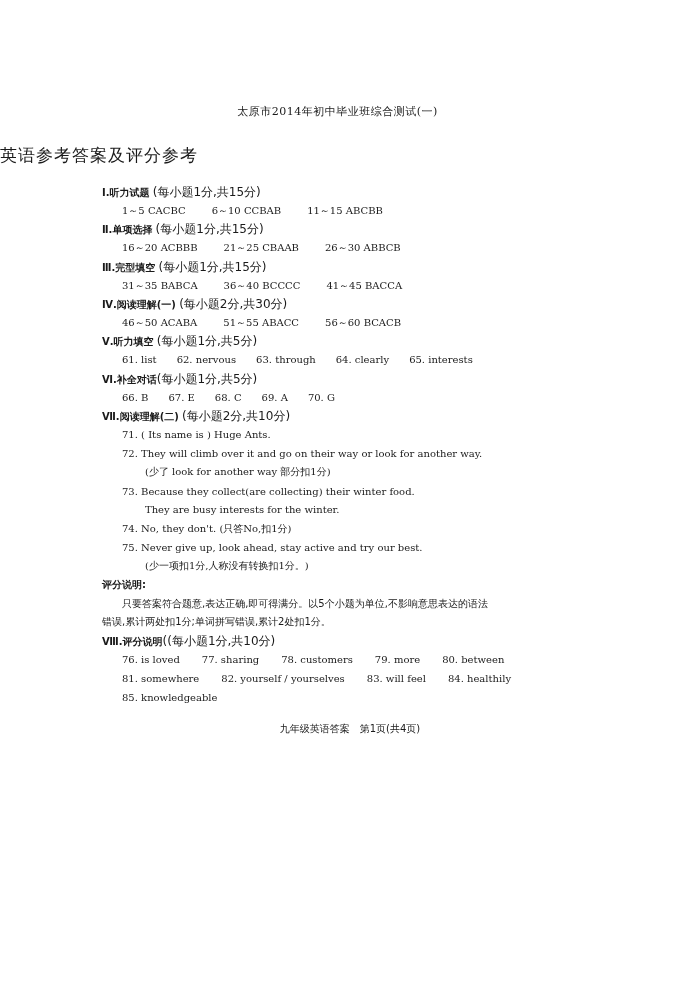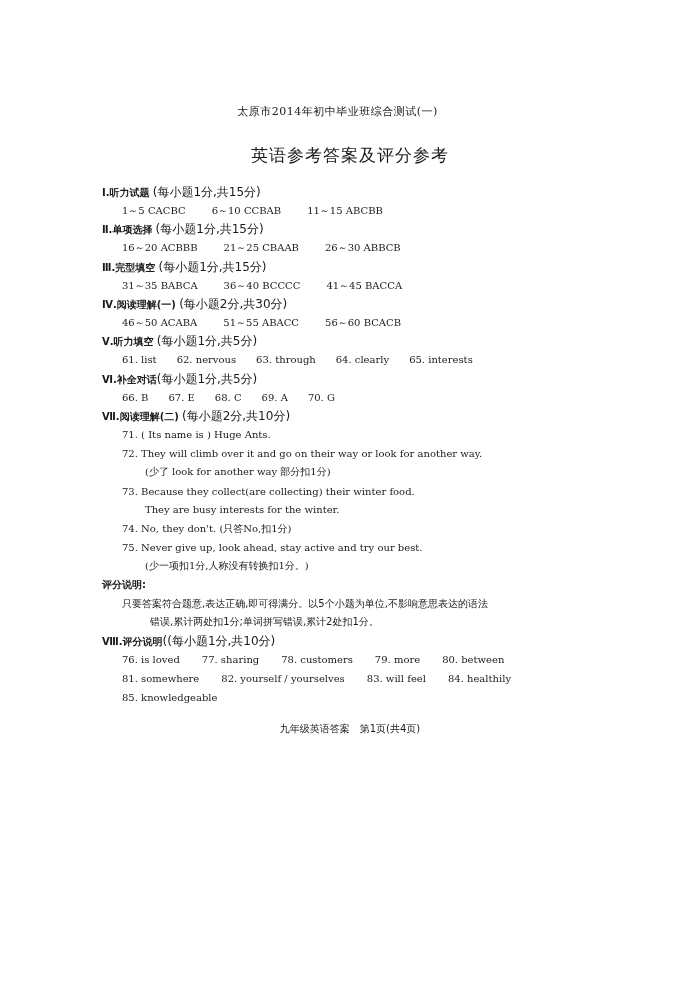--- a/index.html
+++ b/index.html
@@ -2,21 +2,21 @@
 <html><head>
 <meta charset="utf-8">
 <style>
   html, body { margin: 0; padding: 0; }
   body {
     width: 700px; height: 990px; background: #ffffff; position: relative; overflow: hidden;
     font-family: "DejaVu Serif", "Liberation Serif", serif; color: #1a1a1a;
   }
   .page { position: absolute; left: 0; top: 0; width: 700px; height: 990px; }
   .title1 { position: absolute; top: 104px; left: 16px; width: 643px; text-align: center; font-size: 11px; letter-spacing: 0.5px; }
-  .title2 { position: absolute; top: 144px; left: 0; width: 700px; text-align: center; font-size: 17px; letter-spacing: 1px; }
+  .title2 { position: absolute; top: 144px; left: 0; width: 700px; font-size: 17px; letter-spacing: 1px; }
   .line { position: absolute; left: 102px; font-size: 10px; white-space: nowrap; line-height: 14px; }
   .hd { font-family: "DejaVu Sans", "Liberation Sans", sans-serif; font-weight: bold; font-size: 10px; }
   .sub { font-weight: normal; font-family: "DejaVu Sans", "Liberation Sans", sans-serif; font-size: 12px; }
   .ans { left: 122px; }
   .ans span { display: inline-block; }
   .ind2 { left: 145px; }
   .para { left: 122px; }
   .footer { position: absolute; top: 722px; left: 0; width: 700px; text-align: center; font-size: 10px; font-family: "DejaVu Sans", sans-serif; }
   .g { margin-right: 26px; }
   .g2 { margin-right: 20px; }
@@ -78,21 +78,21 @@
   <div class="line ans" style="top:447px">72. They will climb over it and go on their way or look for another way.</div>
   <div class="line ind2" style="top:465px">(少了 look for another way 部分扣1分)</div>
   <div class="line ans" style="top:485px">73. Because they collect(are collecting) their winter food.</div>
   <div class="line ind2" style="top:503px">They are busy interests for the winter.</div>
   <div class="line ans" style="top:522px">74. No, they don't. (只答No,扣1分)</div>
   <div class="line ans" style="top:541px">75. Never give up, look ahead, stay active and try our best.</div>
   <div class="line ind2" style="top:559px">(少一项扣1分,人称没有转换扣1分。)</div>
 
   <div class="line hd" style="top:578px">评分说明:</div>
   <div class="line para" style="top:597px; font-family:'DejaVu Sans',sans-serif;">只要答案符合题意,表达正确,即可得满分。以5个小题为单位,不影响意思表达的语法</div>
-  <div class="line" style="top:615px; font-family:'DejaVu Sans',sans-serif;margin-left:48px;">错误,累计两处扣1分;单词拼写错误,累计2处扣1分。</div>
+  <div class="line" style="top:615px; font-family:'DejaVu Sans',sans-serif;">错误,累计两处扣1分;单词拼写错误,累计2处扣1分。</div>
 
   <div class="line" style="top:634px">
     <span class="hd">Ⅷ.</span><span class="hd">评分说明</span><span class="sub">((每小题1分,共10分)</span>
   </div>
   <div class="line ans" style="top:653px">
     <span class="g3">76. is loved</span><span class="g3">77. sharing</span><span class="g3">78. customers</span><span class="g3">79. more</span><span>80. between</span>
   </div>
   <div class="line ans" style="top:672px">
     <span class="g3">81. somewhere</span><span class="g3">82. yourself / yourselves</span><span class="g3">83. will feel</span><span>84. healthily</span>
   </div>

